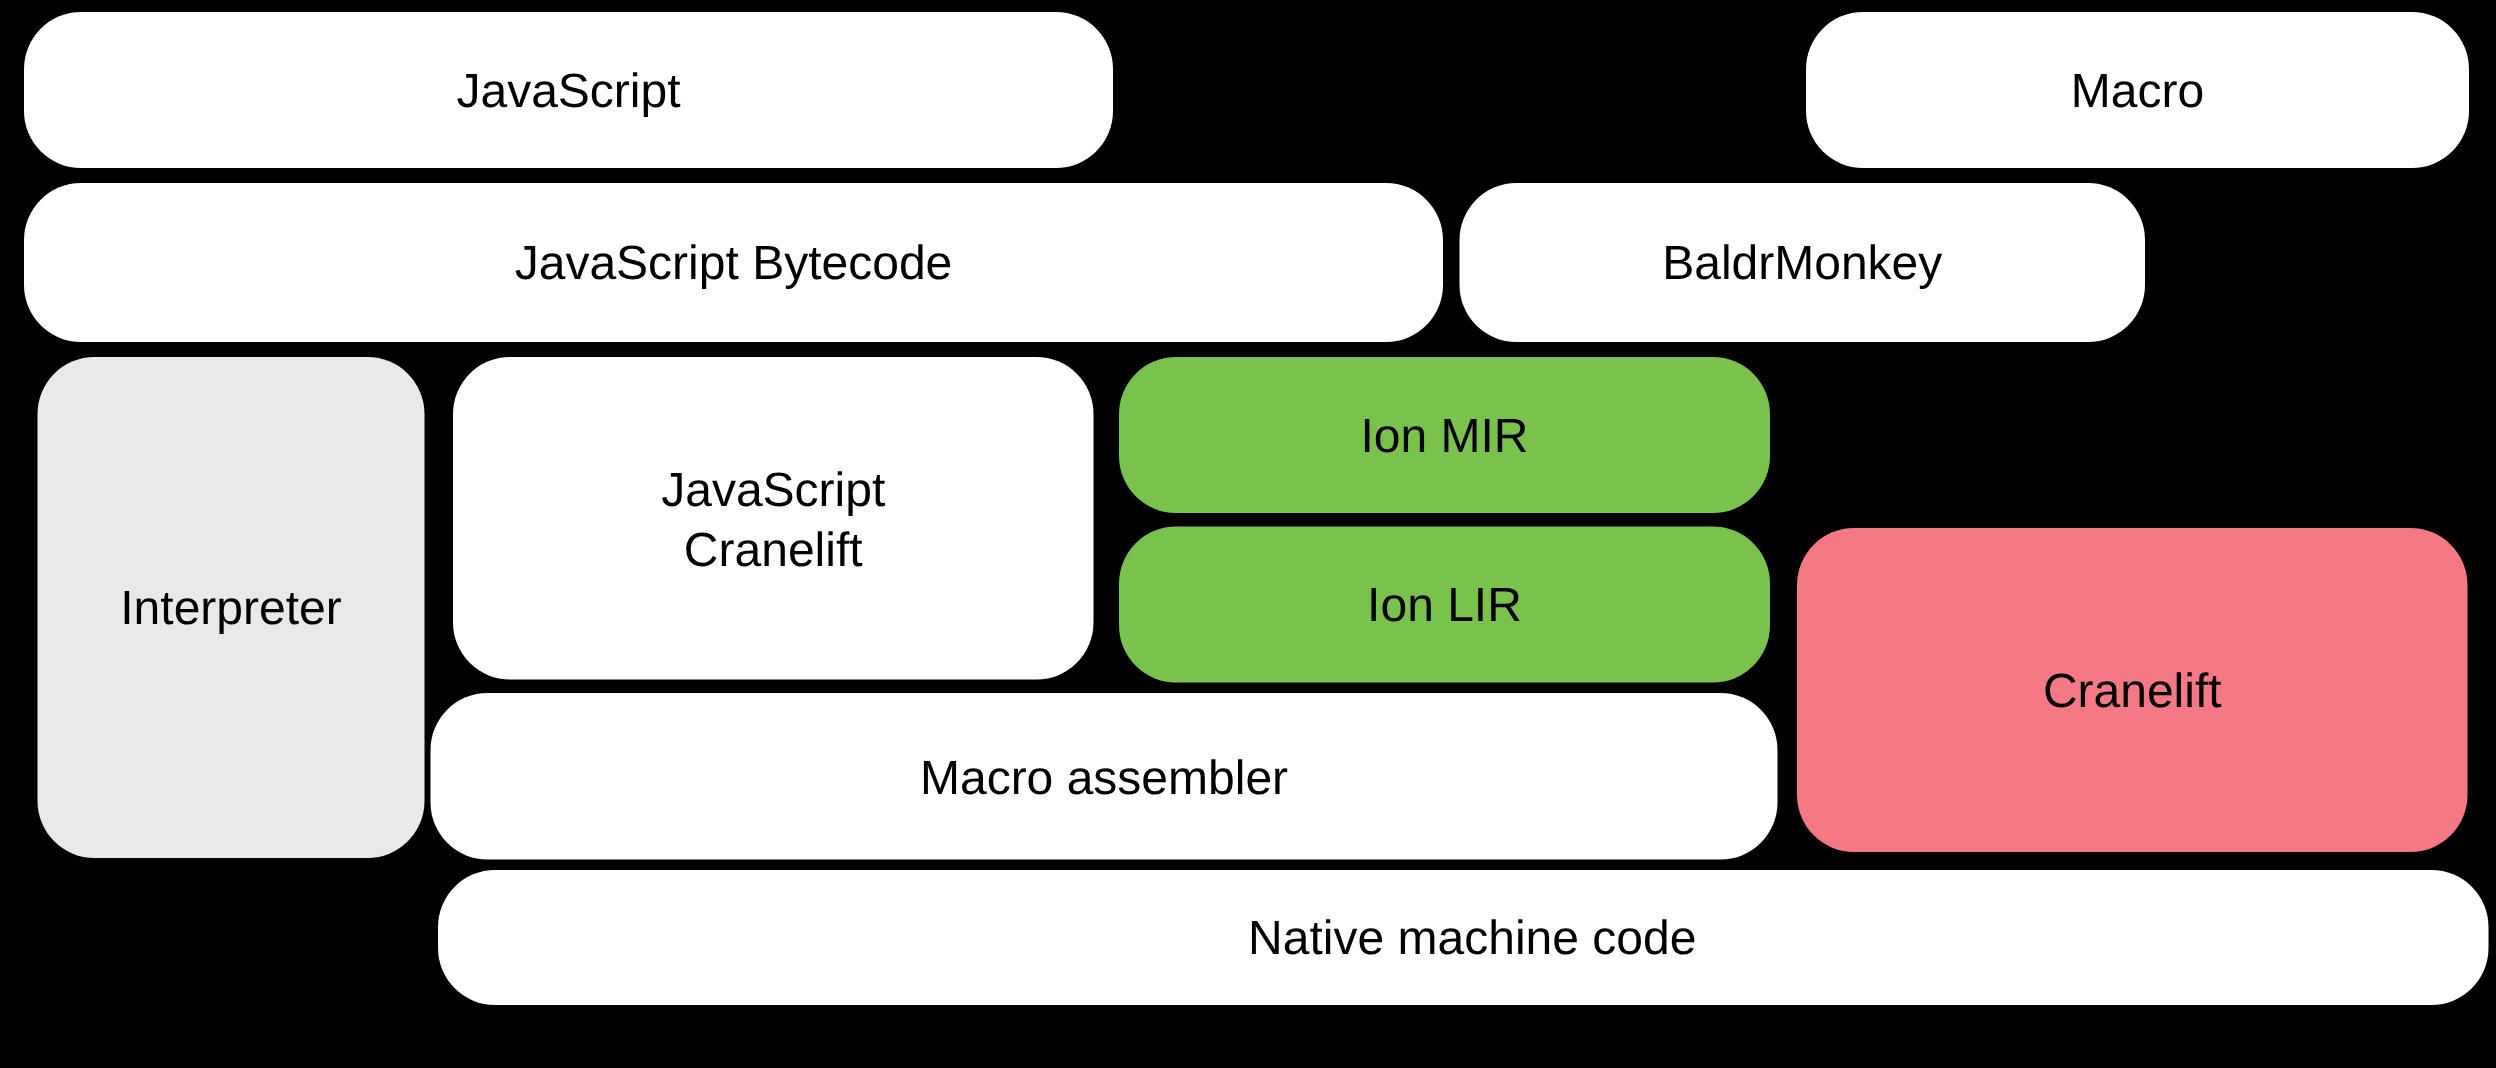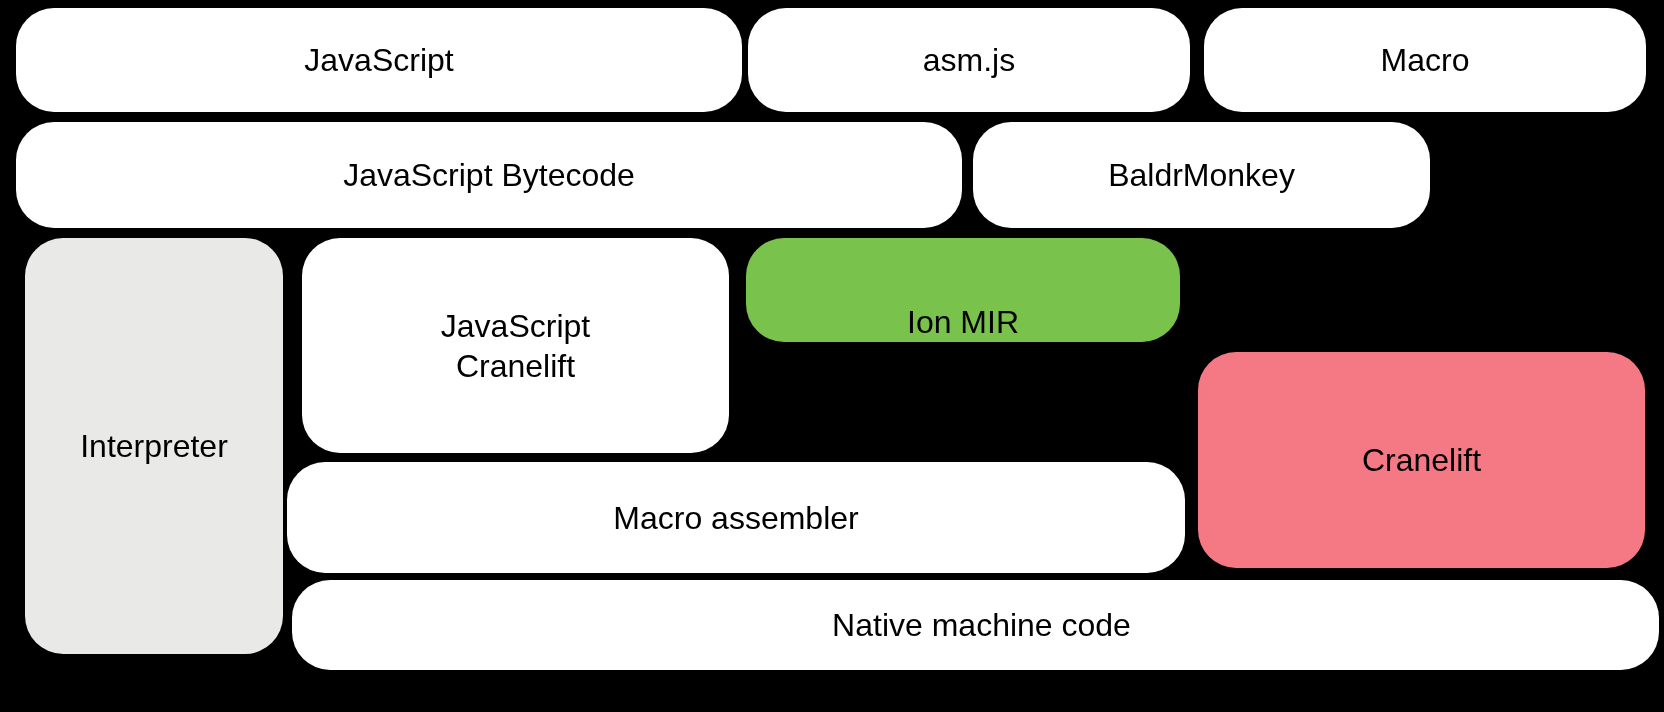--- a/index.html
+++ b/index.html
@@ -30,42 +30,39 @@
   .node--gray  { background: #E9E9E7; }
   .node--green { background: #79C24C; }
   .node--pink  { background: #F57885; }
 
   
   .n-javascript   { left: 16px;   top: 8px;   width: 726px;  height: 104px; }
   .n-asmjs        { left: 748px;  top: 8px;   width: 442px;  height: 104px; }
   .n-wasm         { left: 1204px; top: 8px;   width: 442px;  height: 104px; }
   .n-bytecode     { left: 16px;   top: 122px; width: 946px;  height: 106px; }
   .n-baldrmonkey  { left: 973px;  top: 122px; width: 457px;  height: 106px; }
-  .n-interpreter  { left: 25px;   top: 238px; width: 258px;  height: 416px; }
+  .n-interpreter  { left: 25px;   top: 238px; width: 258px;  height: 334px; }
   .n-baseline     { left: 302px;  top: 238px; width: 427px;  height: 215px; }
-  .n-ion-mir      { left: 746px;  top: 238px; width: 434px;  height: 104px; align-items: flex-end; }
+  .n-ion-mir      { left: 746px;  top: 238px; width: 434px;  height: 104px; }
   .n-ion-lir      { left: 746px;  top: 351px; width: 434px;  height: 104px; }
   .n-cranelift    { left: 1198px; top: 352px; width: 447px;  height: 216px; }
   .n-macro        { left: 287px;  top: 462px; width: 898px;  height: 111px; }
   .n-native       { left: 292px;  top: 580px; width: 1355px; height: 90px; padding-left: 12px; }
 
   .two-line span { display: block; }
 </style>
 </head>
 <body>
 
 <div class="canvas">
 
   <div class="node n-javascript">
     <span>JavaScript</span>
   </div>
 
-  <div class="node n-asmjs">
-    <span>asm.js</span>
-  </div>
 
   <div class="node n-wasm">
     <span>Macro</span>
   </div>
 
   <div class="node n-bytecode">
     <span>JavaScript Bytecode</span>
   </div>
 
   <div class="node n-baldrmonkey">
@@ -80,20 +77,23 @@
     <div>
       <span>JavaScript</span>
       <span>Cranelift</span>
     </div>
   </div>
 
   <div class="node node--green n-ion-mir">
     <span>Ion MIR</span>
   </div>
 
+  <div class="node node--green n-ion-lir">
+    <span>Ion LIR</span>
+  </div>
 
   <div class="node n-macro">
     <span>Macro assembler</span>
   </div>
 
   <div class="node node--pink n-cranelift">
     <span>Cranelift</span>
   </div>
 
   <div class="node n-native">

